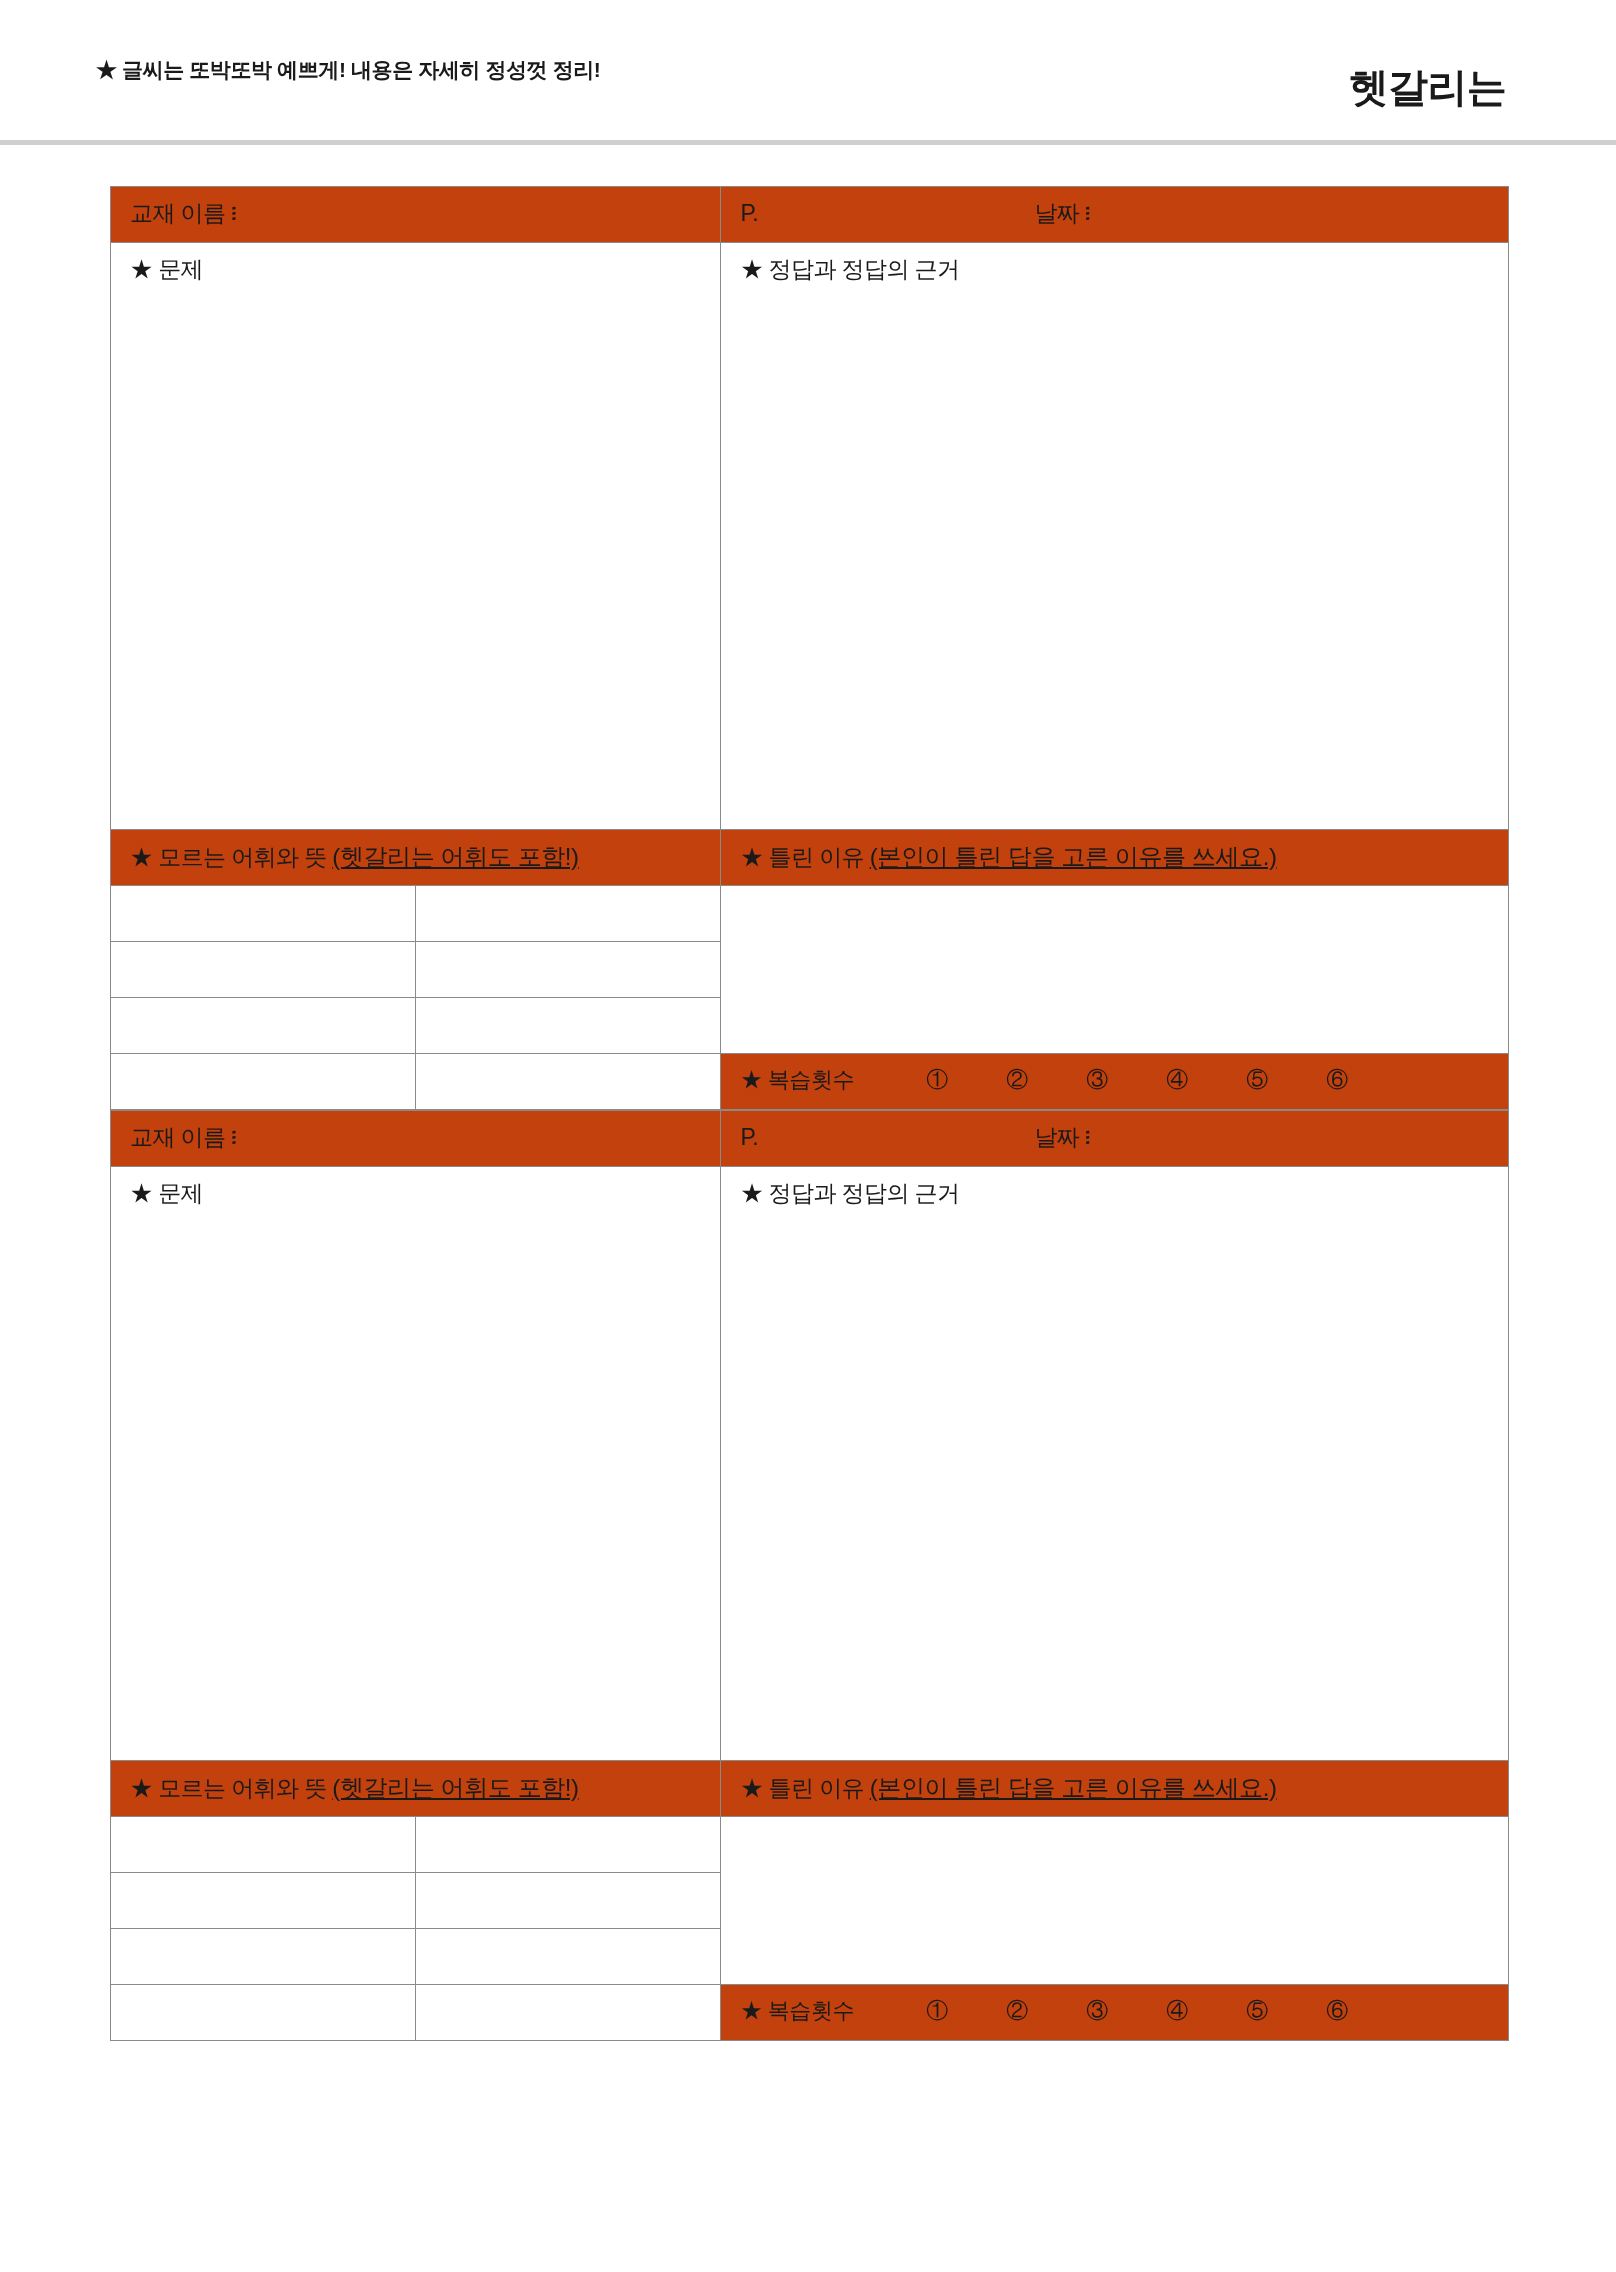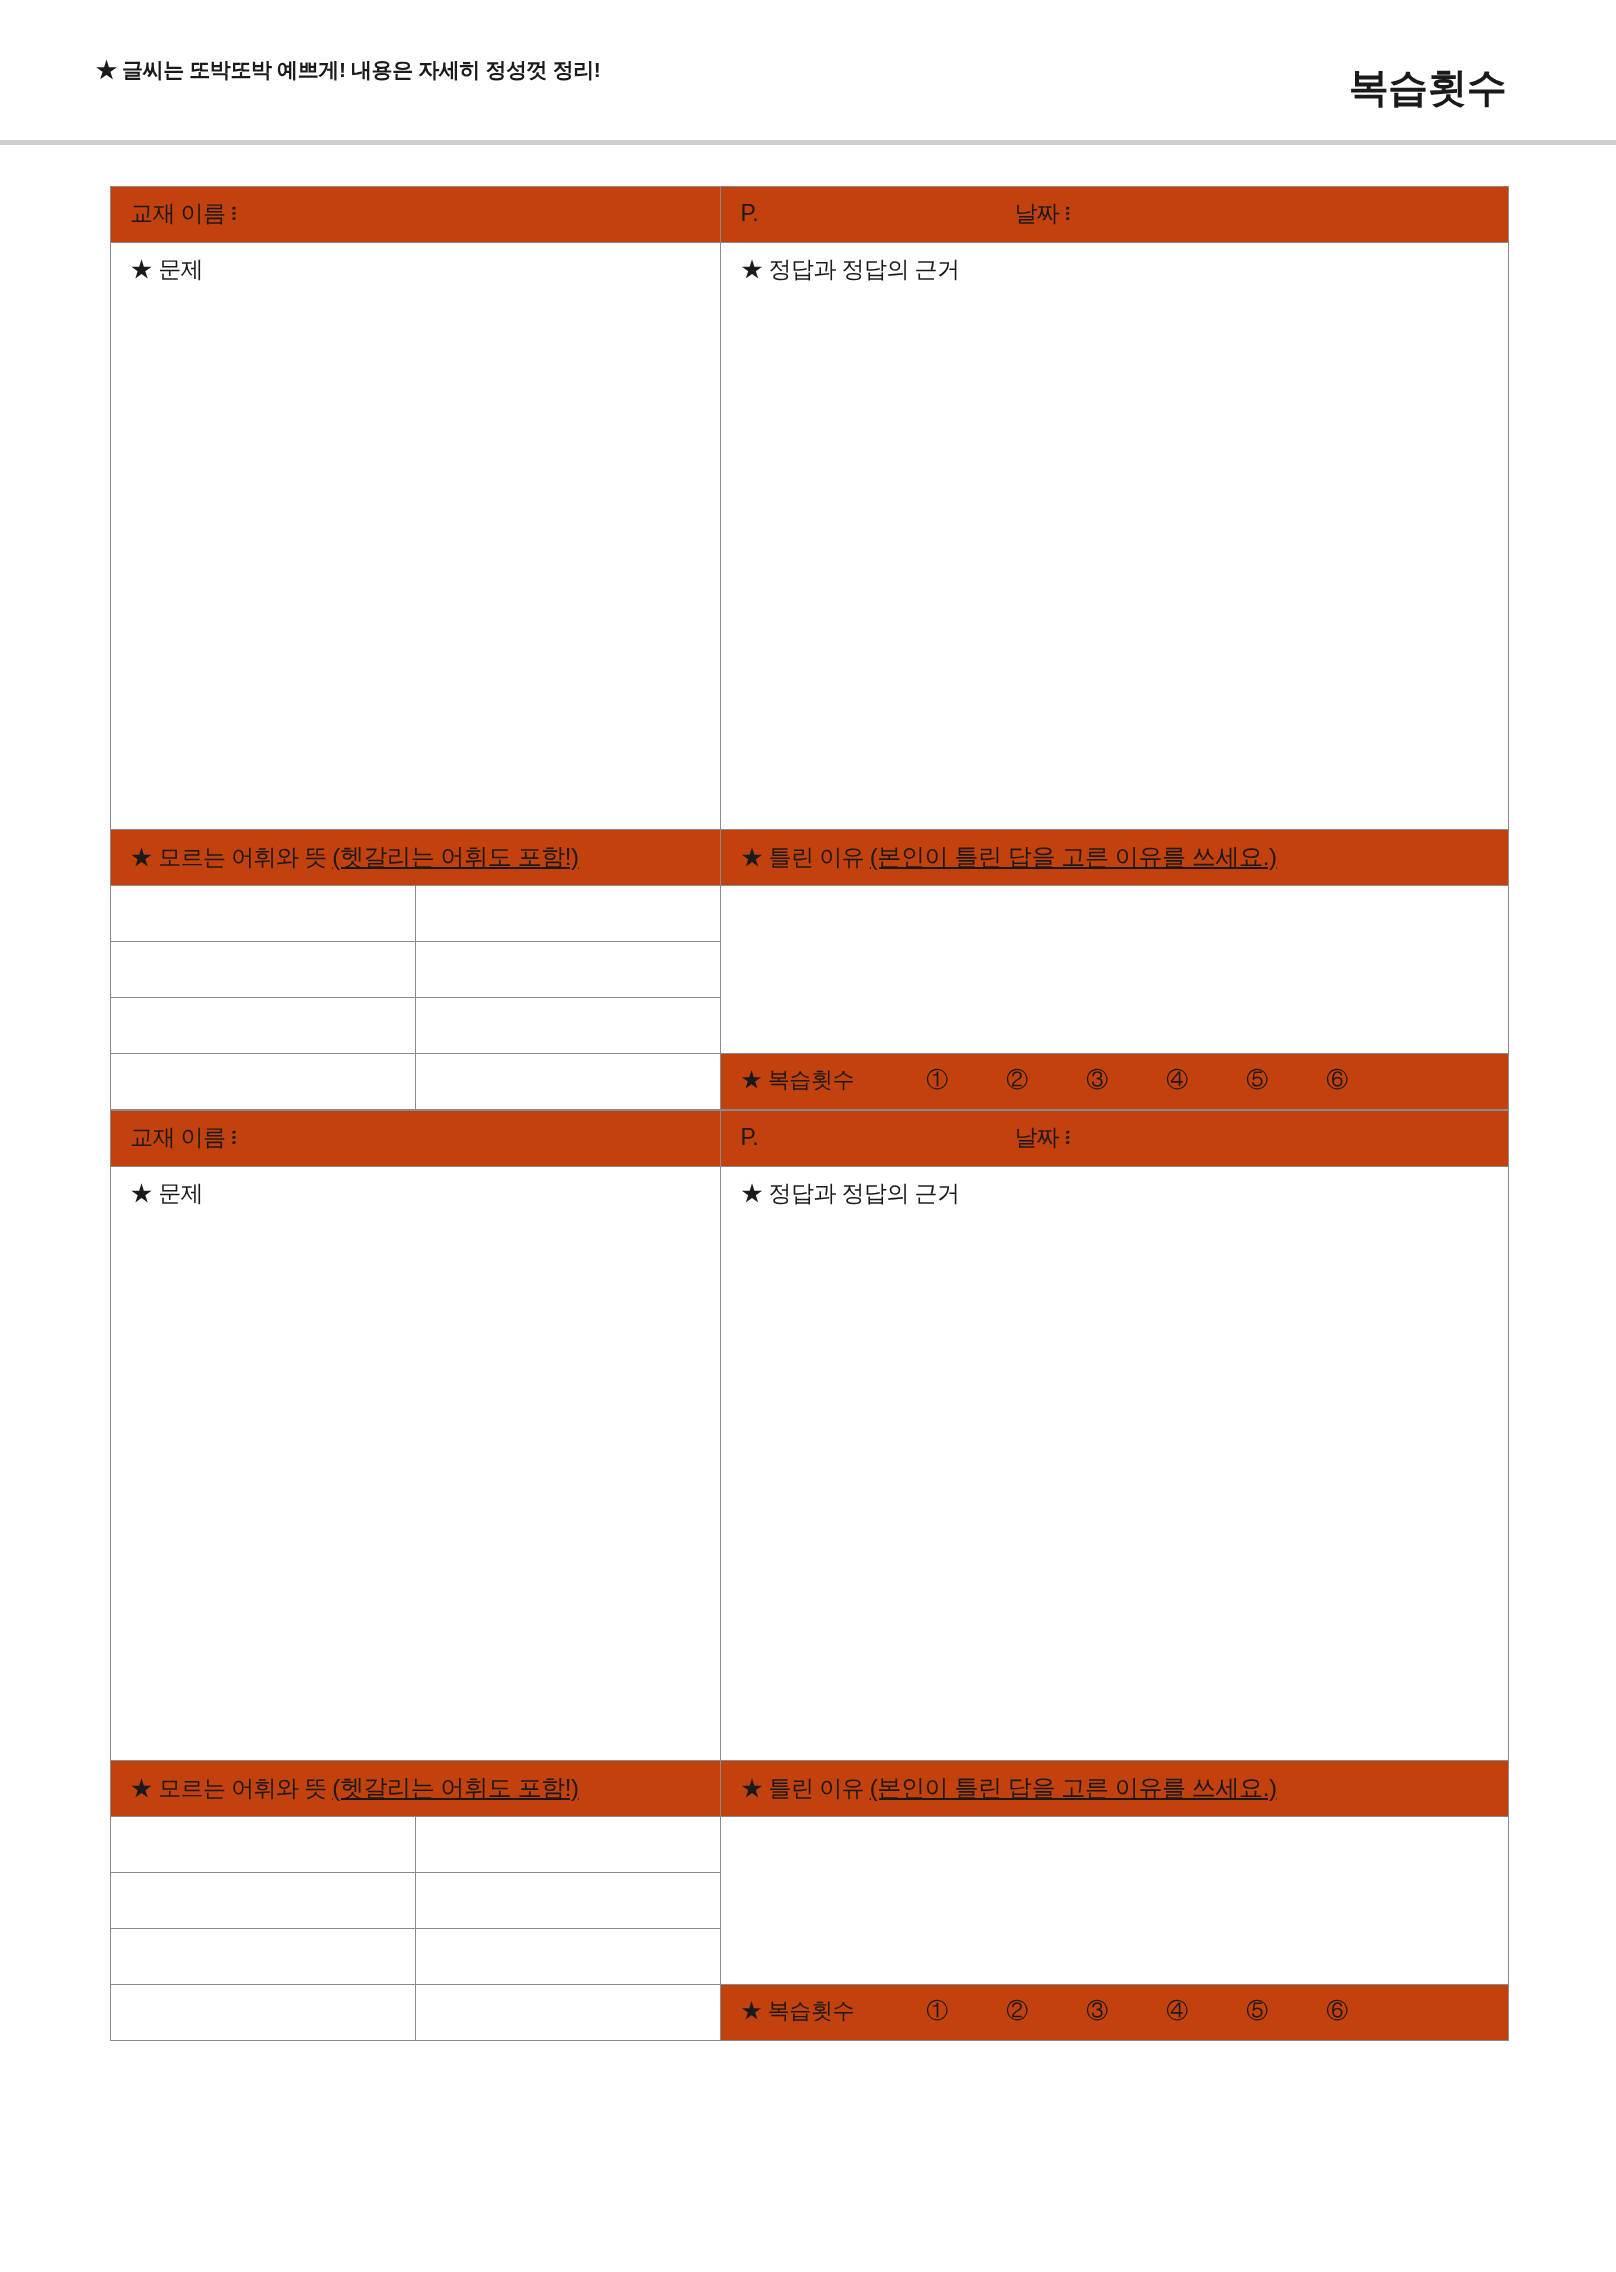--- a/index.html
+++ b/index.html
@@ -100,20 +100,21 @@
   .head-right-inner {
     display: flex;
     align-items: center;
   }
   .p-label {
     min-width: 274px;
     display: inline-block;
   }
   .date-label {
     display: inline-block;
+    margin-left: 20px;
   }
 
   .row-title td {
     height: 53px;
   }
 
   .row-body td {
     height: 533px;
   }
   .row-body-2 td {
@@ -148,21 +149,21 @@
     font-size: 22px;
   }
 </style>
 </head>
 <body>
 
 <div class="page">
 
   <div class="header">
     <div class="header-note">★ 글씨는 또박또박 예쁘게! 내용은 자세히 정성껏 정리!</div>
-    <div class="header-title">복습횟수</div>
+    <div class="header-title">헷갈리는</div>
   </div>
 
   <div class="sheet">
 
     <table class="block">
       <colgroup>
         <col style="width:305px">
         <col style="width:305px">
         <col style="width:787px">
       </colgroup>

